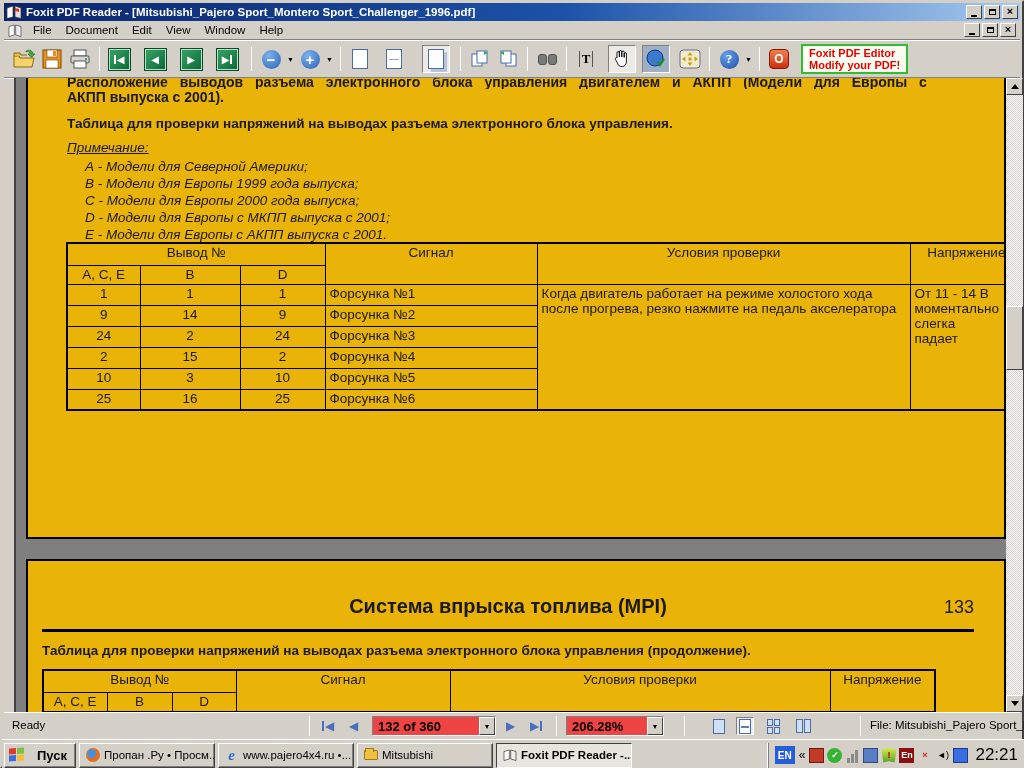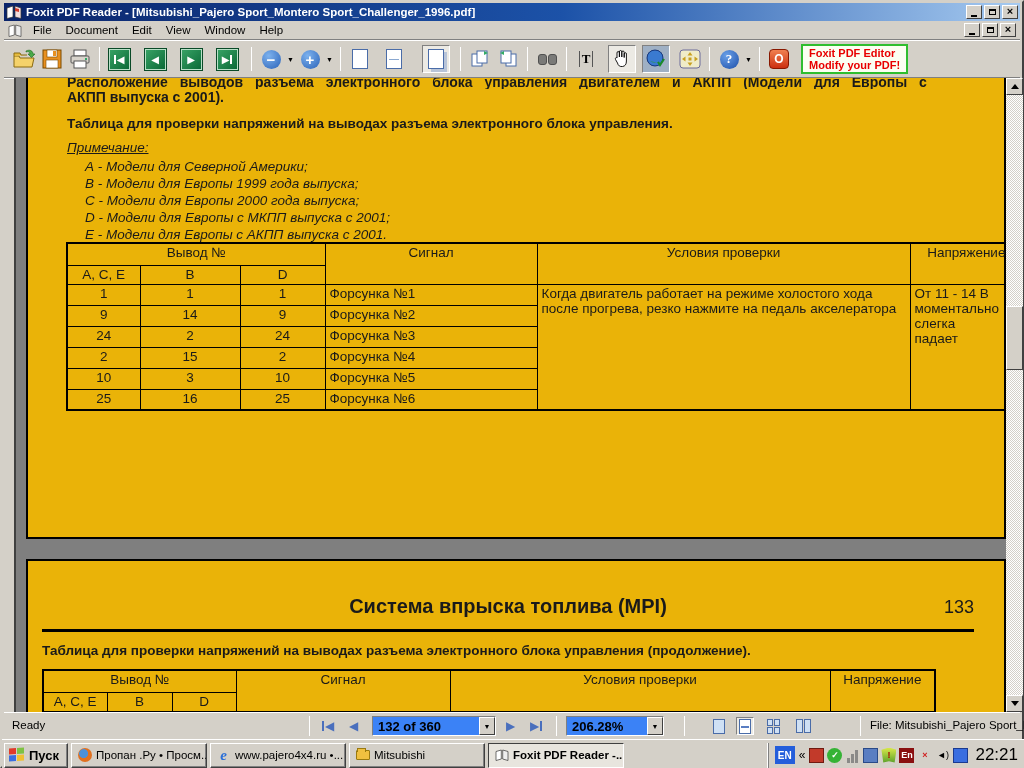--- a/index.html
+++ b/index.html
@@ -88,33 +88,33 @@
   .arr{width:0;height:0;border-left:4px solid transparent;border-right:4px solid transparent}
   .arr.u{border-bottom:5px solid #000}.arr.d{border-top:5px solid #000}
   .sthumb{position:absolute;left:0;top:228px;width:17px;height:64px;background:#d4d0c8;border:1px solid;border-color:#fff #404040 #404040 #fff}
 
   
   .statusbar{position:absolute;left:2px;top:710px;right:2px;height:27px;background:#d4d0c8;border-top:1px solid #fff;font-size:11.5px}
   .st{position:absolute;top:6px}
   .ssep{position:absolute;top:3px;width:1px;height:20px;background:#808080;border-right:1px solid #fff}
   .snav{color:#4a6fbd;font-size:12px;display:flex;align-items:center;gap:1px}
   .snav b{width:2px;height:10px;background:#4a6fbd}
-  .combo{position:absolute;top:3px;height:20px;background:#3b82f6;border:1px solid;border-color:#808080 #fff #fff #808080;
+  .combo{position:absolute;top:3px;height:20px;background:#ef4444;border:1px solid;border-color:#808080 #fff #fff #808080;
     display:flex;align-items:center}
   .combo .cval{flex:1;padding:0 5px;font-size:13px;font-weight:bold;white-space:nowrap}
   .combo .cbtn{width:16px;height:100%;background:#d4d0c8;border:1px solid;border-color:#fff #404040 #404040 #fff;
     display:flex;align-items:center;justify-content:center;font-size:7px}
   .lic{position:absolute;top:4px;width:18px;height:18px;display:flex;align-items:center;justify-content:center}
   .lic .pg{width:12px;height:15px;border:1px solid #4a6ca8;background:#cfe0f4;position:relative}
   .lic.sel{border:1px solid;border-color:#808080 #fff #fff #808080;background:#eceae4}
 
   
   .taskbar{position:absolute;left:0;top:737px;width:1024px;height:31px;background:#d4d0c8;border-top:1px solid #fff;
     display:flex;align-items:center;padding:2px 2px}
-  .startbtn{height:25px;padding:0 8px 0 4px;display:flex;align-items:center;gap:4px;background:#d4d0c8;
+  .startbtn{height:25px;padding:0 8px 0 4px;display:flex;align-items:center;gap:12px;background:#d4d0c8;
     border:1px solid;border-color:#fff #404040 #404040 #fff;box-shadow:inset -1px -1px 0 #808080;font:bold 13px "Liberation Sans",sans-serif}
   .flag{width:16px;height:14px;display:grid;grid-template-columns:7px 7px;grid-template-rows:6px 6px;gap:1px;transform:skewY(-4deg)}
   .flag i:nth-child(1){background:#e03a2a}.flag i:nth-child(2){background:#7ec242}
   .flag i:nth-child(3){background:#3a6ee0}.flag i:nth-child(4){background:#f0c030}
   .taskbtn{height:25px;width:136px;margin-left:3px;display:flex;align-items:center;gap:4px;padding:0 5px;background:#d4d0c8;
     border:1px solid;border-color:#fff #404040 #404040 #fff;box-shadow:inset -1px -1px 0 #808080;font-size:11.5px;overflow:hidden;white-space:nowrap}
   .taskbtn.active{border-color:#404040 #fff #fff #404040;box-shadow:none;background:#e8e5de;font-weight:bold}
   .tico{width:15px;height:15px;flex:none;display:flex;align-items:center;justify-content:center}
   .ffx{width:14px;height:14px;border-radius:50%;background:radial-gradient(circle at 40% 40%,#4a90d9 0 35%,#e07020 40%)}
   .iee{color:#2a6fd8;font:bold italic 15px "Liberation Serif",serif}

